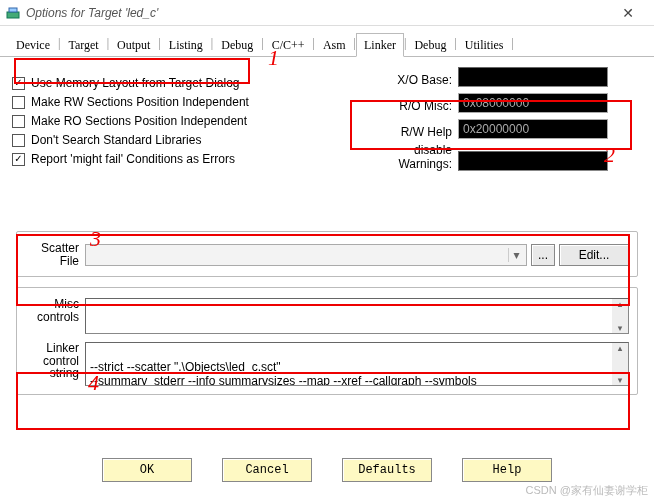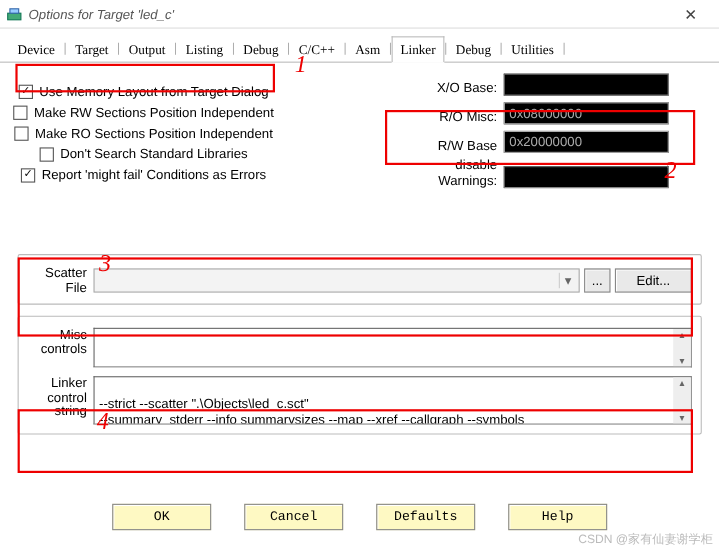--- a/index.html
+++ b/index.html
@@ -49,21 +49,21 @@
   .tab.active {
     border-color: #bbb;
     background: #fff;
     border-bottom: 1px solid #fff;
   }
   .sep { color:#888; padding: 4px 0; }
   .content {
     padding: 8px 12px;
     position: relative;
   }
-  .row { display: flex; align-items: center; justify-content: center; }
+  .row { display: flex; align-items: center; }
   .chk {
     width: 13px; height: 13px;
     border: 1px solid #555;
     background: #fff;
     display: inline-flex;
     align-items: center; justify-content: center;
     margin-right: 6px;
     font-size: 10px;
     line-height: 1;
   }
@@ -226,21 +226,21 @@
   <div class="base-grid">
     <div class="base-row">
       <span class="base-lbl">X/O Base:</span>
       <span class="txt sunken" style="width:150px"></span>
     </div>
     <div class="base-row">
       <span class="base-lbl">R/O Misc:</span>
       <span class="txt grayed" style="width:150px">0x08000000</span>
     </div>
     <div class="base-row">
-      <span class="base-lbl">R/W Base</span>
+      <span class="base-lbl">R/W Help</span>
       <span class="txt grayed" style="width:150px">0x20000000</span>
     </div>
     <div class="base-row" style="margin-top:10px;">
       <span class="base-lbl" style="width:100px">disable Warnings:</span>
       <span class="txt sunken" style="width:150px"></span>
     </div>
   </div>
 
   
   <div class="groupframe" style="margin-top:60px;">

